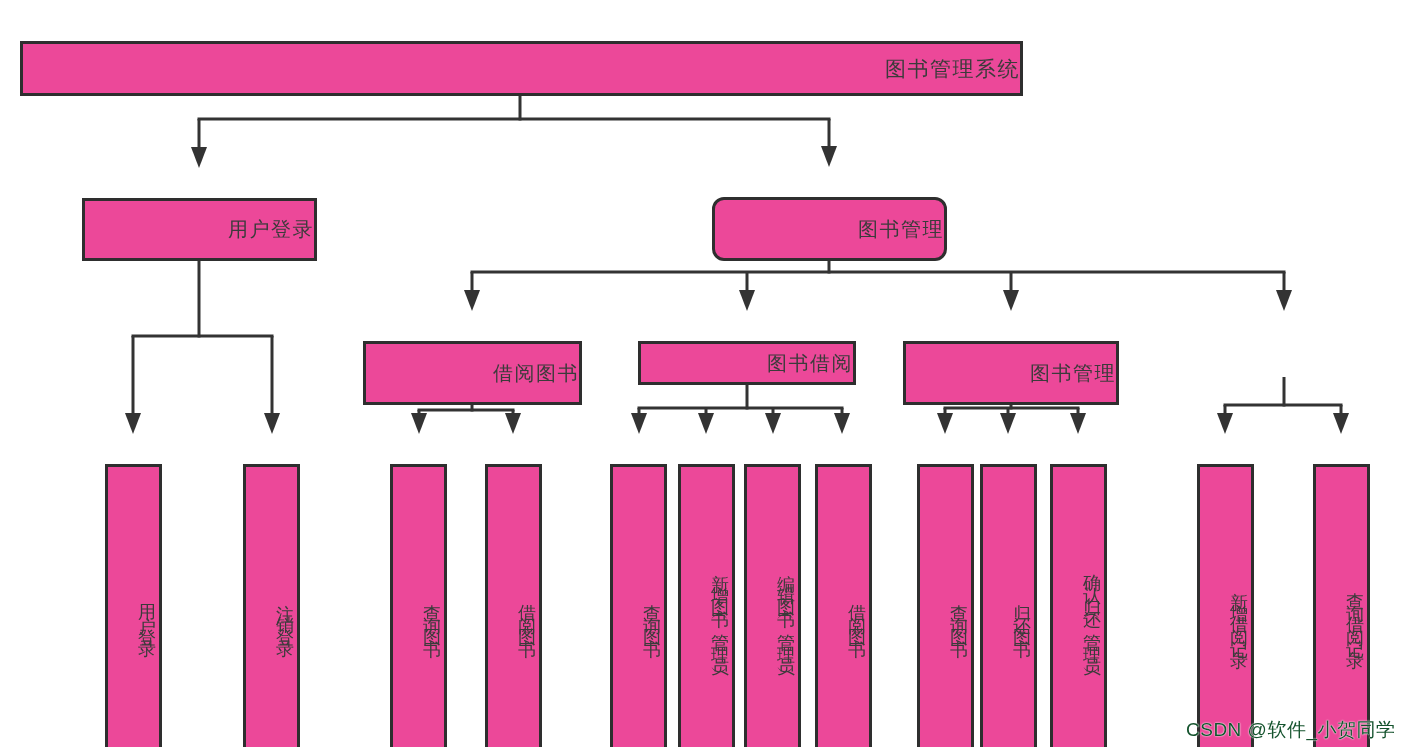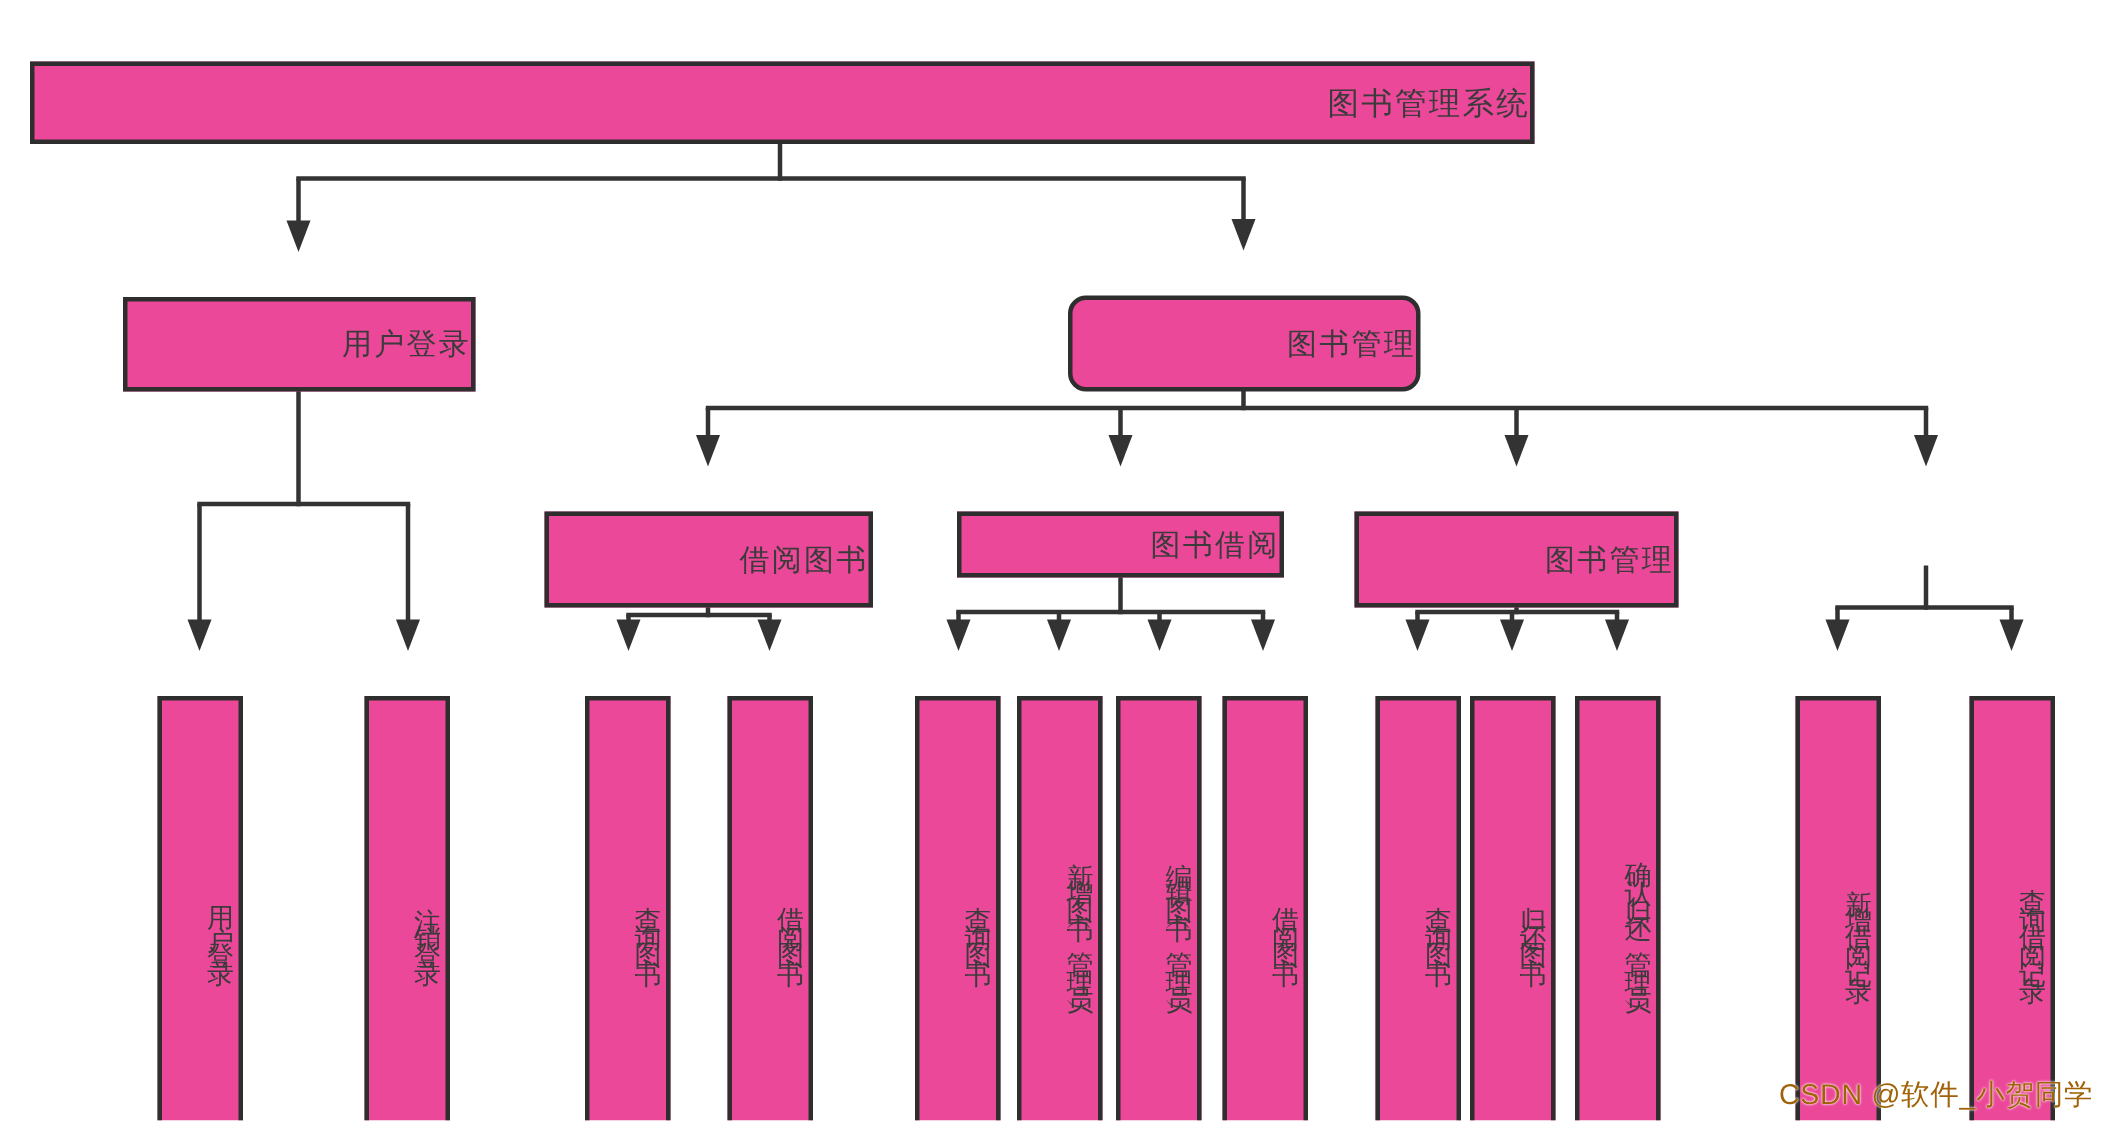--- a/index.html
+++ b/index.html
@@ -29,21 +29,21 @@
     font-size:18px;
     letter-spacing:12px;
     white-space:nowrap;
     color:#3b3b3b;
   }
   .watermark{
     position:absolute;
     left:1186px;top:717px;
     z-index:5;
     font-size:19px;
-    color:#a16207;
+    color:#14532d;
     letter-spacing:0.5px;
     text-shadow:0 0 2px #ffffff, 0 0 1px #ffffff;
     white-space:nowrap;
   }
 </style>
 </head>
 <body>
 
 <div id="stage">
 

